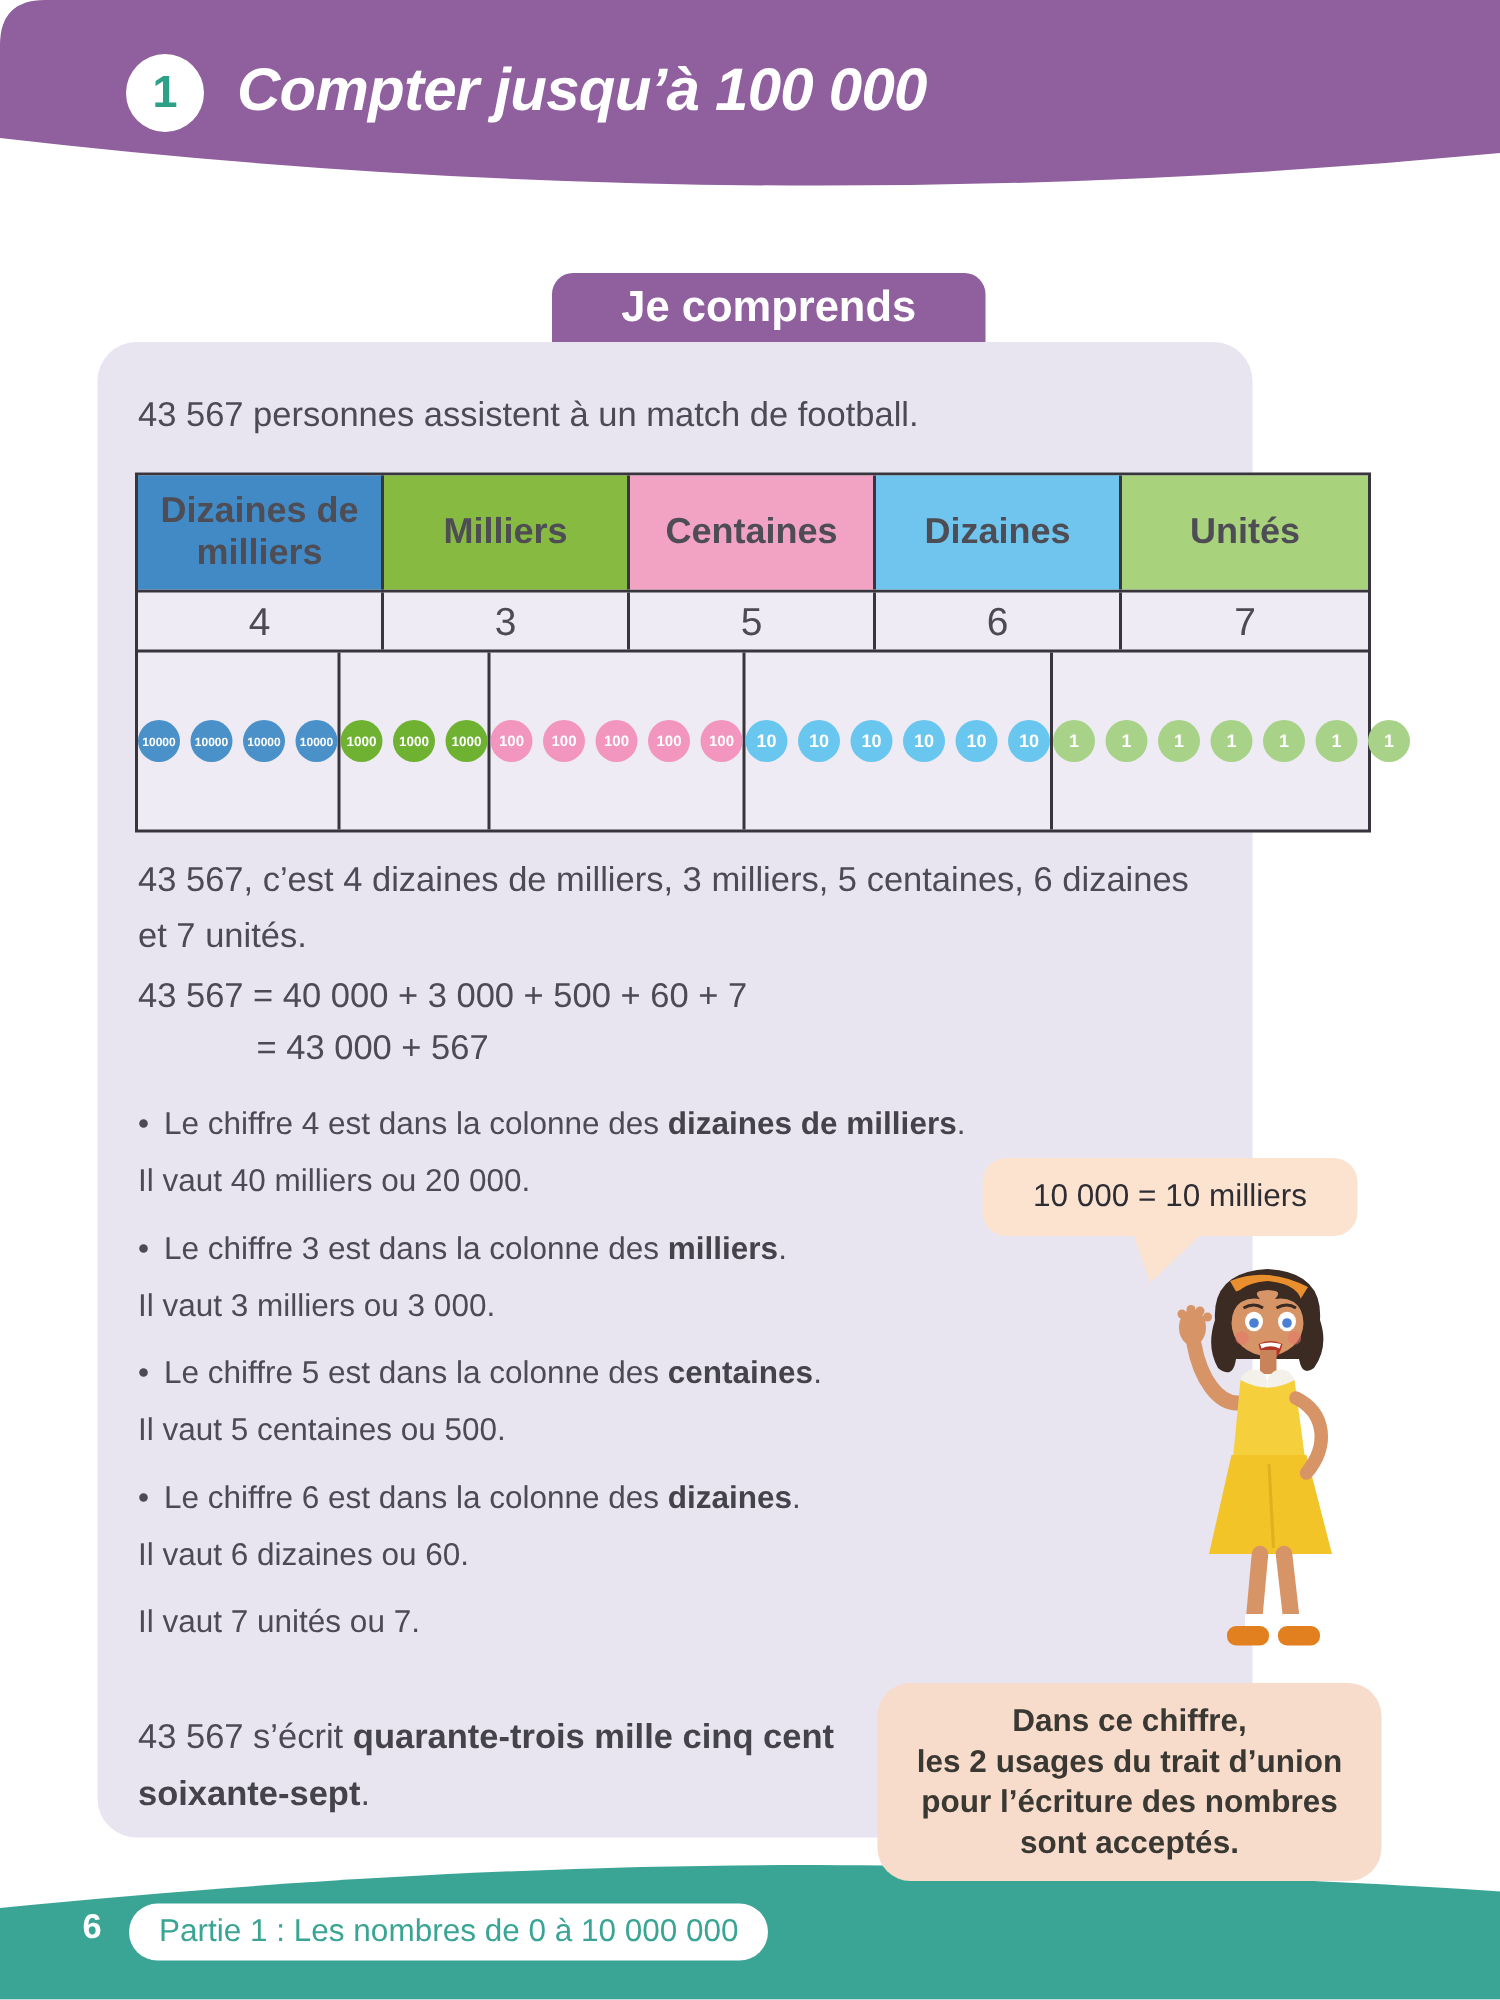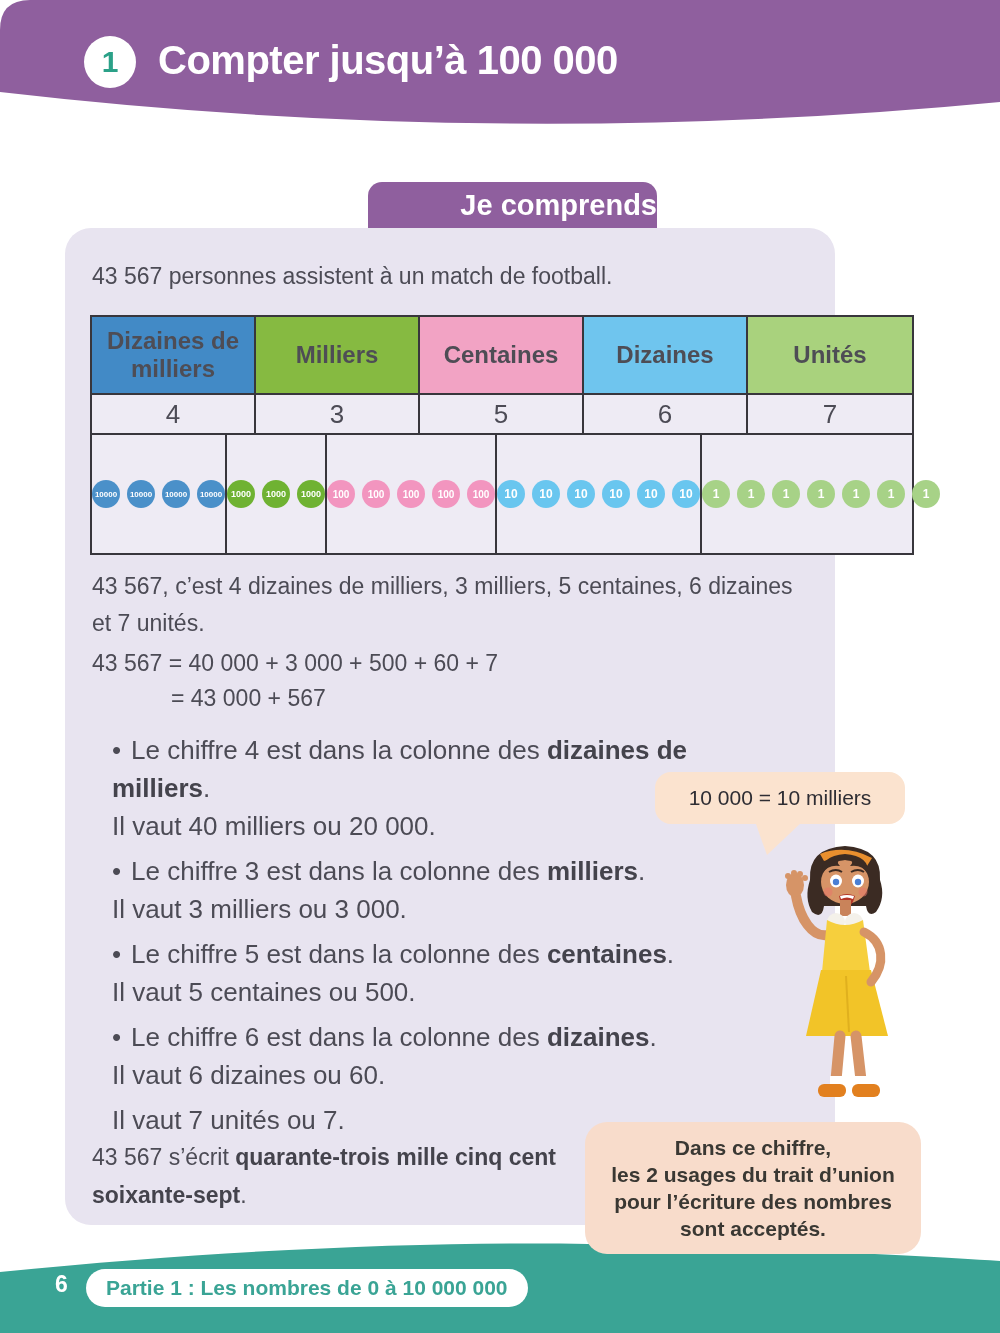--- a/index.html
+++ b/index.html
@@ -5,25 +5,25 @@
   html,body{margin:0;padding:0;}
   body{width:1000px;height:1333px;position:relative;background:#ffffff;
        font-family:"Liberation Sans",sans-serif;color:#4c4b55;overflow:hidden;}
 
   
   #header-svg{position:absolute;top:0;left:0;}
   #lesson-circle{position:absolute;left:84px;top:36px;width:52px;height:52px;background:#ffffff;
        border-radius:50%;display:flex;align-items:center;justify-content:center;
        font-size:30px;font-weight:bold;color:#2ba188;}
   #page-title{position:absolute;left:158px;top:38px;font-size:40px;font-weight:bold;color:#ffffff;
-       letter-spacing:-0.5px;white-space:nowrap;}
+       letter-spacing:-0.5px;white-space:nowrap;font-style:italic;}
 
   
   #badge{position:absolute;left:368px;top:182px;width:289px;height:46px;background:#8f5f9e;
-       border-radius:14px 14px 0 0;display:flex;align-items:center;justify-content:flex-end;
+       border-radius:14px 14px 0 0;display:flex;align-items:center;justify-content:center;
        color:#fff;font-size:29px;font-weight:bold;}
 
   
   #main-box{position:absolute;left:65px;top:228px;width:770px;height:997px;background:#e8e4f0;
        border-radius:26px;}
   .body-text{font-size:23px;line-height:37px;color:#4c4b55;}
   #intro{position:absolute;left:27px;top:30px;}
 
   
   #place-table{position:absolute;left:25px;top:87px;width:820px;border:2px solid #38363c;background:#eeebf4;}
@@ -39,40 +39,40 @@
   .c-rows{display:flex;flex-direction:row;gap:7px;align-items:flex-start;}
   .counter{width:28px;height:28px;border-radius:50%;display:flex;align-items:center;justify-content:center;
        color:#fff;font-weight:bold;}
 
   
   #expl{position:absolute;left:27px;top:340px;}
   #eq1{position:absolute;left:27px;top:417px;}
   #eq2{position:absolute;left:106px;top:452px;}
   #bullets{position:absolute;left:27px;top:503px;width:620px;}
   .b-group{margin-bottom:7px;}
-  .b-line{font-size:26px;line-height:38px;margin-left:20px;}
+  .b-line{font-size:21px;line-height:38px;}
   .b-dot{margin-right:10px;}
   b{color:#44434c;}
   #closing{position:absolute;left:27px;top:910px;width:545px;font-size:23px;line-height:38px;}
 
   
   #speech-bubble{position:absolute;left:590px;top:544px;width:250px;height:52px;background:#fbe3cf;
        border-radius:16px;display:flex;align-items:center;justify-content:center;
        font-size:21px;font-weight:500;color:#2e2d33;}
   #bubble-tail{position:absolute;left:688px;top:593px;}
   #girl{position:absolute;left:685px;top:612px;}
   #note-box{position:absolute;left:520px;top:894px;width:336px;height:132px;background:#f8dccb;
        border-radius:22px;display:flex;flex-direction:column;align-items:center;justify-content:center;
        font-size:21px;font-weight:bold;color:#3a3833;line-height:27px;text-align:center;z-index:3;}
 
   
   #footer-svg{position:absolute;left:0;top:1230px;}
   #page-number{position:absolute;left:55px;top:1271px;font-size:23px;font-weight:bold;color:#ffffff;z-index:5;}
   #footer-pill{position:absolute;left:86px;top:1269px;height:38px;background:#ffffff;border-radius:19px;
-       display:flex;align-items:center;padding:0 20px;font-size:21px;font-weight:bold;color:#3aa495;
+       display:flex;align-items:center;padding:0 20px;font-size:21px;font-weight:normal;color:#3aa495;
        white-space:nowrap;z-index:5;}
 </style>
 </head>
 <body>
 
 <svg id="header-svg" width="1000" height="150" viewBox="0 0 1000 150">
   <path d="M0,30 Q0,0 30,0 L1000,0 L1000,102 Q500,150 0,92 Z" fill="#8f5f9e"></path>
 </svg>
 <div id="lesson-circle">
   <span>1</span>

